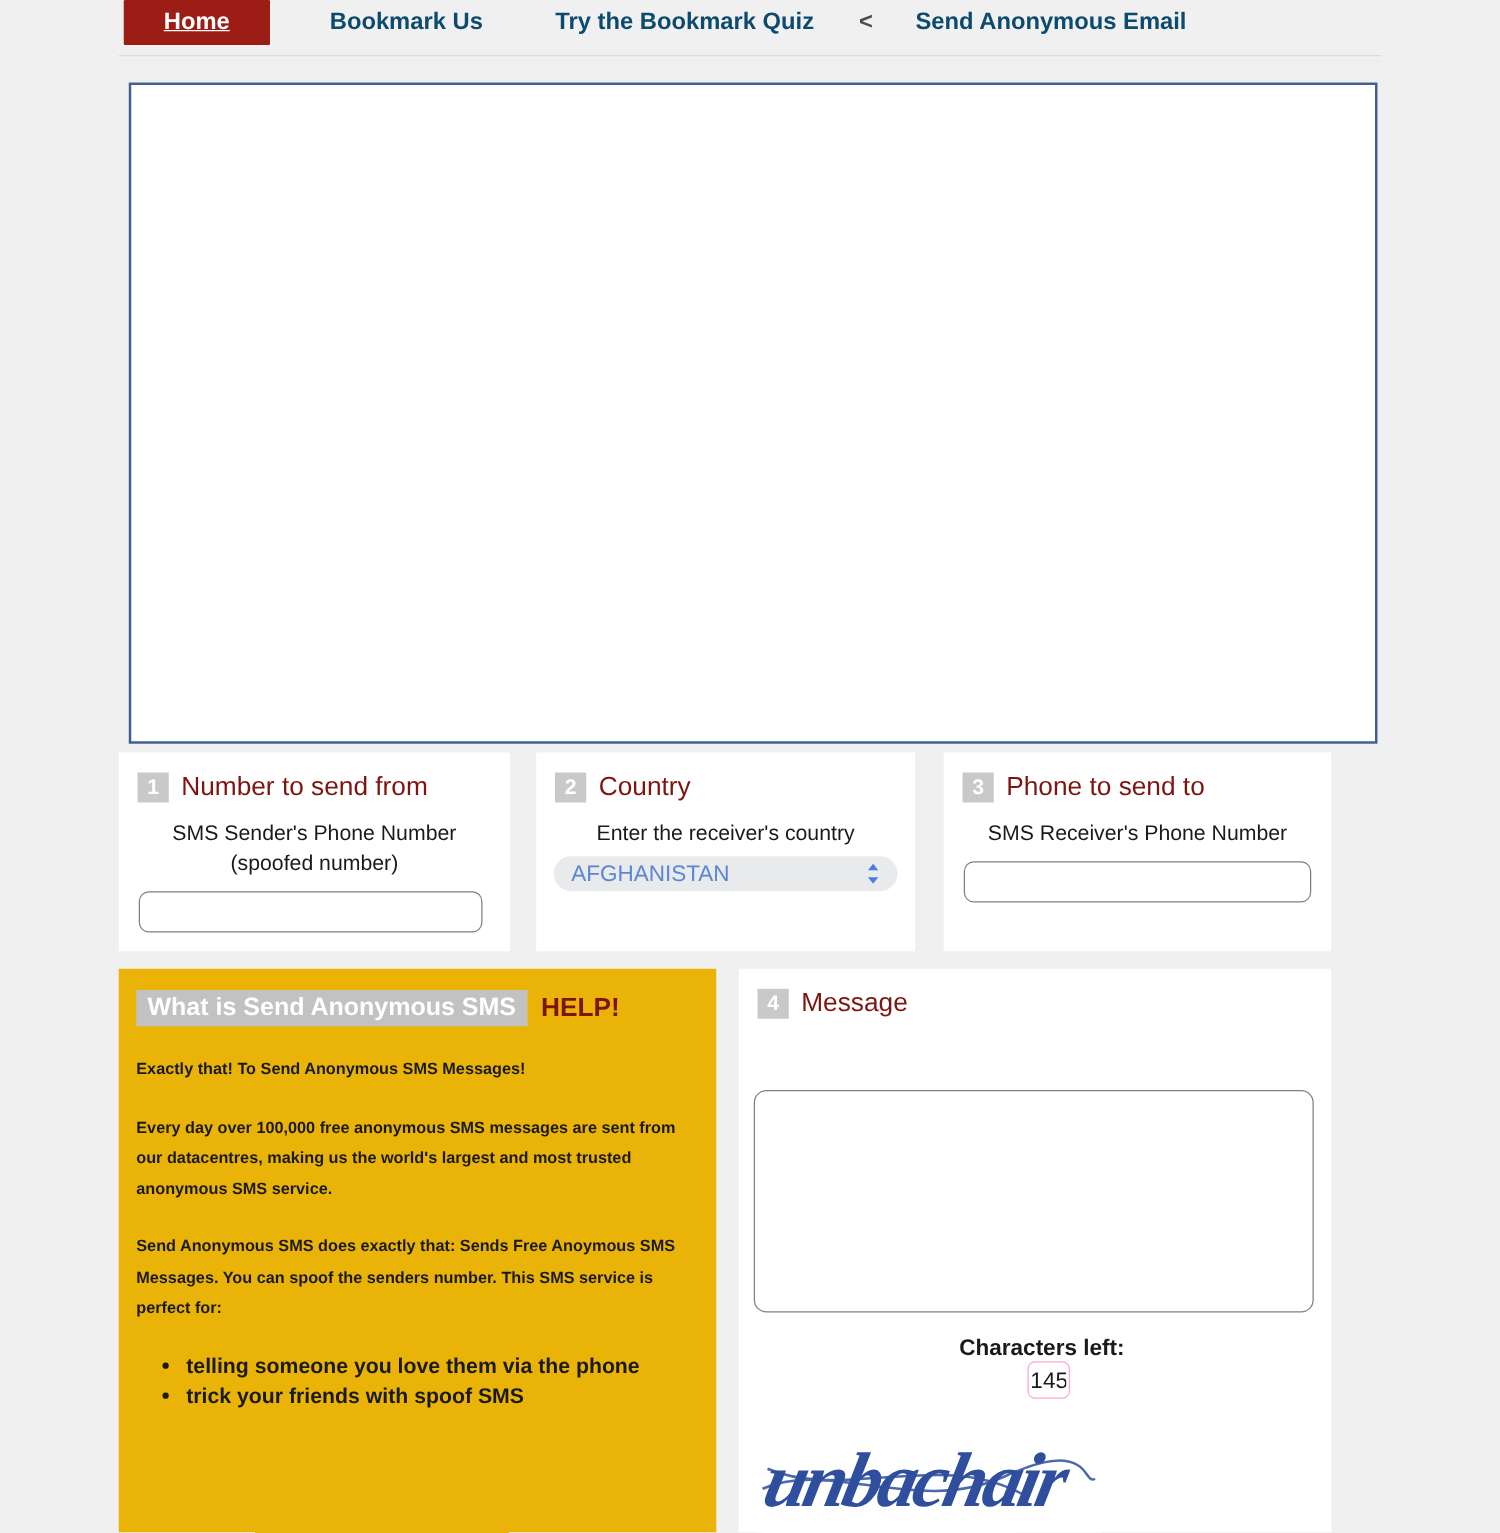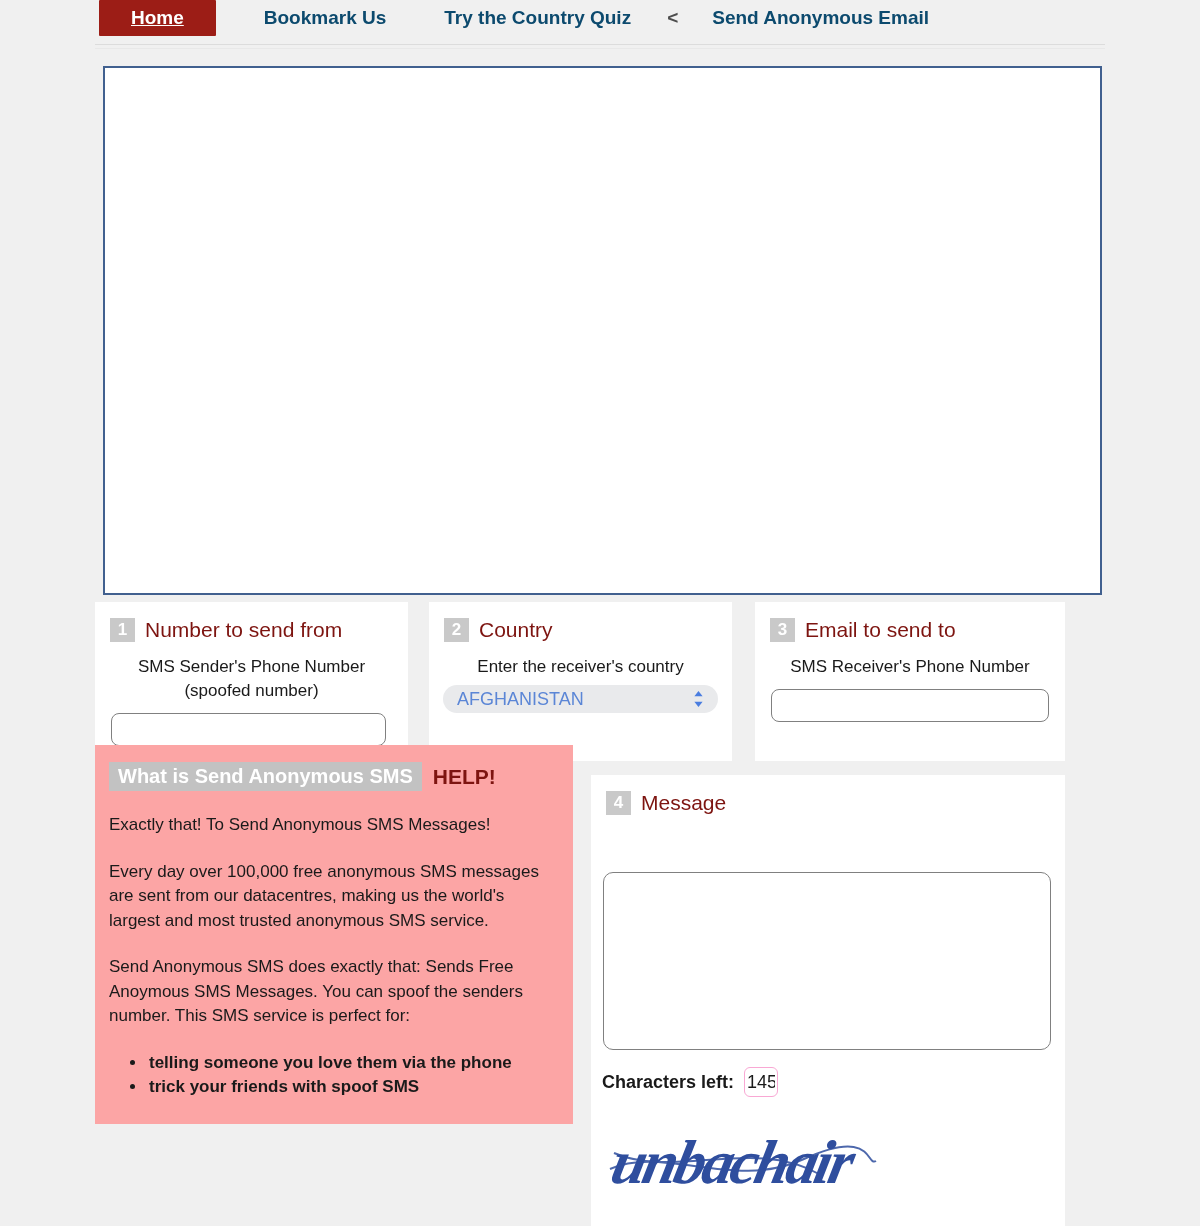--- a/index.html
+++ b/index.html
@@ -153,23 +153,23 @@
   }
   .select-chevron {
     position: absolute;
     right: 13px; top: 4px;
     pointer-events: none;
   }
 
   
   .panel-help {
     position: absolute;
-    left: 95px; top: 745px;
-    width: 478px; height: 379px;
-    background: #fca5a5;
+    left: 95px; top: 775px;
+    width: 478px; height: 451px;
+    background: #eab308;
   }
   .panel-message {
     position: absolute;
     left: 591px; top: 775px;
     width: 474px; height: 451px;
     background: #ffffff;
   }
 
   .help-head {
     display: flex;
@@ -187,22 +187,22 @@
   }
   .help-title {
     color: #7d1410;
     font-size: 21px;
     font-weight: bold;
     margin-left: 11px;
     line-height: 24px;
   }
   .help-body { margin: 0 14px 0 14px; }
   .help-body p {
-    font-size: 17px;
-    font-weight: normal;
+    font-size: 13px;
+    font-weight: bold;
     color: #1a1a1a;
     line-height: 24.5px;
     margin: 22px 0 0 0;
   }
   .help-list {
     margin: 22px 0 0 0;
     padding-left: 38px;
     list-style: disc;
   }
   .help-list li {
@@ -225,20 +225,21 @@
     resize: none;
     font-size: 16px;
     font-family: "Liberation Sans", sans-serif;
     padding: 8px;
     outline: none;
   }
   .chars-row {
     display: flex;
     align-items: center;
     margin: 17px 0 0 11px;
+    flex-direction: column;
   }
   .chars-label {
     font-size: 18px;
     font-weight: bold;
     color: #1a1a1a;
     line-height: 22px;
   }
   .chars-box {
     margin-left: 10px;
     width: 34px;
@@ -263,21 +264,21 @@
   .captcha svg { display: block; }
 </style>
 </head>
 <body>
 
 <div id="page">
 
   <div class="nav">
     <div class="nav-item home">Home</div>
     <div class="nav-item bookmark">Bookmark Us</div>
-    <div class="nav-item quiz">Try the Country Quiz</div>
+    <div class="nav-item quiz">Try the Bookmark Quiz</div>
     <div class="nav-sep">&lt;</div>
     <div class="nav-item email">Send Anonymous Email</div>
   </div>
   <div class="nav-divider"></div>
   <div class="nav-divider2"></div>
 
   <div class="embed-frame"></div>
 
   <div class="panel panel-1">
     <div class="step-head">
@@ -301,21 +302,21 @@
           <path d="M6.5 2 L10.6 7.2 L2.4 7.2 Z" fill="#4a7de0"></path>
           <path d="M6.5 18 L10.6 12.8 L2.4 12.8 Z" fill="#4a7de0"></path>
         </svg>
       </span>
     </div>
   </div>
 
   <div class="panel panel-3">
     <div class="step-head">
       <span class="step-badge">3</span>
-      <span class="step-title">Email to send to</span>
+      <span class="step-title">Phone to send to</span>
     </div>
     <div class="field-label">SMS Receiver's Phone Number</div>
     <input class="text-input" type="text" placeholder="" style="">
   </div>
 
   <div class="panel-help">
     <div class="help-head">
       <span class="help-badge">What is Send Anonymous SMS</span>
       <span class="help-title">HELP!</span>
     </div>

